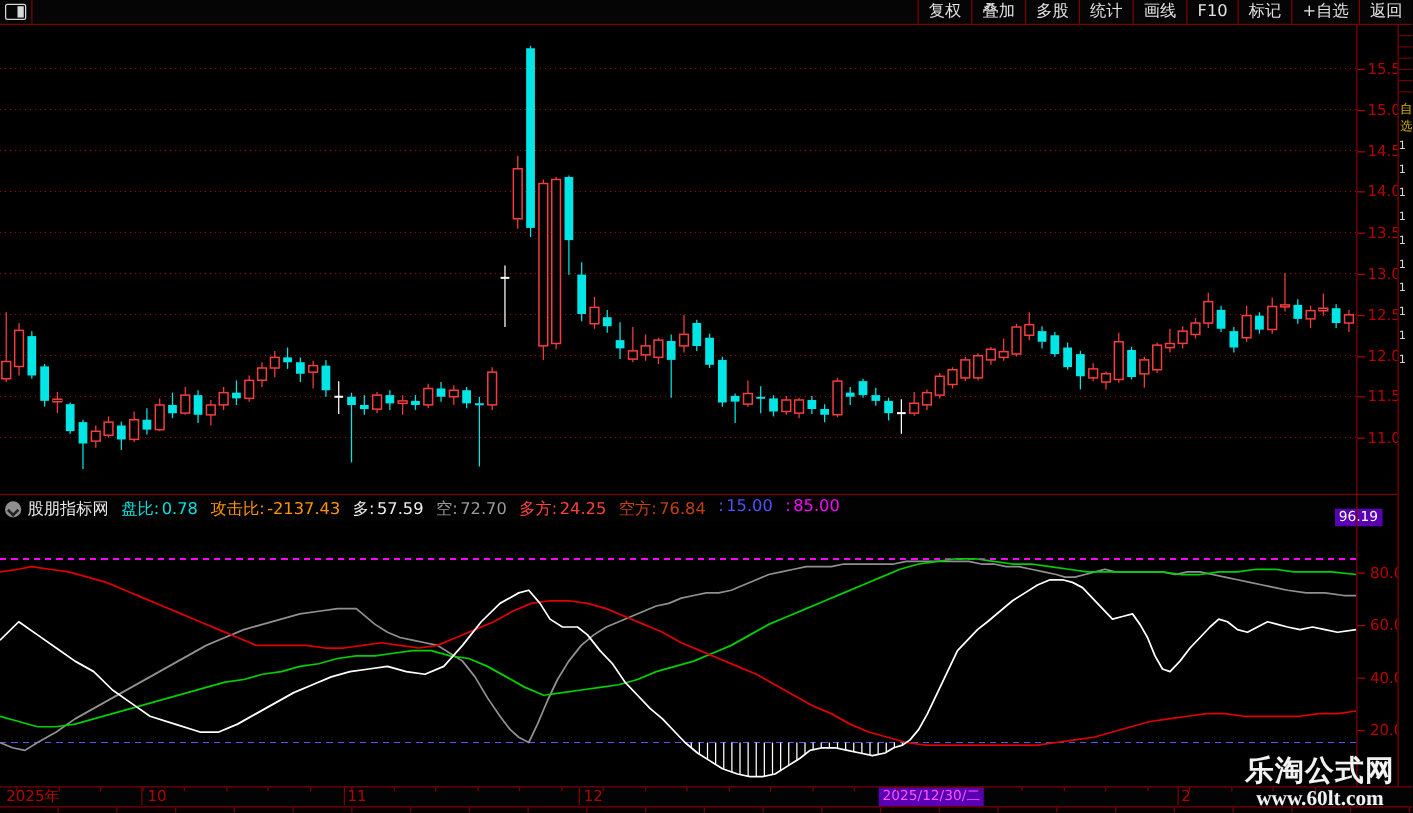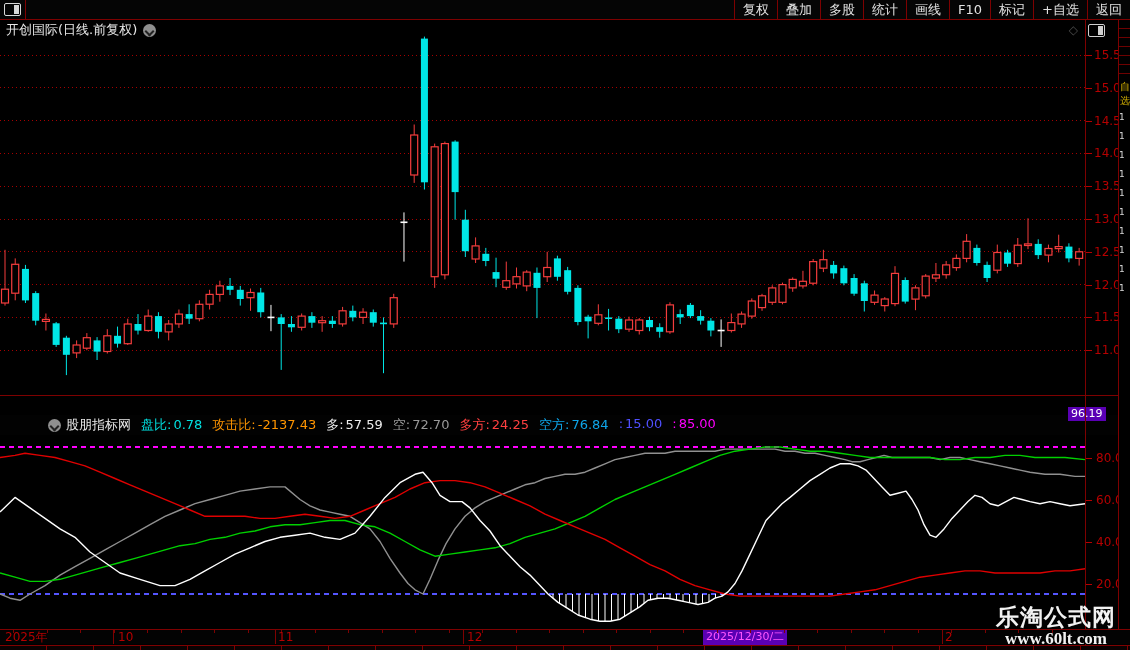--- a/index.html
+++ b/index.html
@@ -28,21 +28,21 @@
   
   #main-chart{left:0;top:36px;width:1085px;height:356px;}
   #indicator-panel{left:0;top:418px;width:1085px;height:212px;}
   .redline-h{height:1px;background:#7e0101;}
   .redline-v{width:1px;background:#7e0101;}
   
   .axis-label{position:absolute;color:#b50000;font-size:12px;line-height:12px;white-space:nowrap;}
   .tick{position:absolute;width:6px;height:1px;background:#b50000;}
   .badge{position:absolute;background:#5a00b4;color:#fff;font-size:11px;line-height:14px;padding:0 3px;white-space:nowrap;}
   
-  #indicator-header{left:0;top:415px;width:1085px;height:20px;display:flex;align-items:center;background:#020202;padding-left:44px;}
+  #indicator-header{left:0;top:397px;width:1085px;height:20px;display:flex;align-items:center;background:#020202;}
   #indicator-header .circ-chev{margin-left:4px;}
   #indicator-name{color:#e8e8e8;font-size:13px;margin-left:5px;}
   .param{font-size:13px;margin-left:10px;white-space:nowrap;}
   .param .v{margin-left:2px;text-align:center;}
   
   #date-axis{left:0;top:630px;width:1130px;height:14px;background:#030303;}
   #date-axis .dtick{position:absolute;top:0;width:1px;height:3px;background:#7e0101;}
   #date-axis .dsep{position:absolute;top:0;width:1px;height:14px;background:#7e0101;}
   #date-axis .dlabel{position:absolute;top:1px;color:#b50000;font-size:12px;line-height:12px;white-space:nowrap;}
   #date-badge{top:0;height:17px;line-height:14px;color:#ff55ff;font-size:11px;}
@@ -74,28 +74,20 @@
         <span class="mi">多股</span>
         <span class="mi">统计</span>
         <span class="mi">画线</span>
         <span class="mi">F10</span>
         <span class="mi">标记</span>
         <span class="mi">+自选</span>
         <span class="mi">返回</span>
       </nav>
   </div>
 
-  <div id="title-bar" class="abs">
-    <span id="page-title">开创国际(日线.前复权)</span>
-    <span class="circ-chev"></span>
-    <span style="margin-left:auto;display:flex;align-items:center;margin-right:12px;">
-      <span class="diamond">◇</span>
-      <span class="panel-toggle"></span>
-    </span>
-  </div>
 
   <svg id="main-chart" class="abs" xmlns="http://www.w3.org/2000/svg" viewBox="0 0 1085 356">
       <line x1="0" x2="1085" y1="19.0" y2="19.0" stroke="#c40000" stroke-width="1" stroke-dasharray="1 3" opacity="0.85" shape-rendering="crispEdges"></line>
       <line x1="0" x2="1085" y1="51.8" y2="51.8" stroke="#c40000" stroke-width="1" stroke-dasharray="1 3" opacity="0.85" shape-rendering="crispEdges"></line>
       <line x1="0" x2="1085" y1="84.6" y2="84.6" stroke="#c40000" stroke-width="1" stroke-dasharray="1 3" opacity="0.85" shape-rendering="crispEdges"></line>
       <line x1="0" x2="1085" y1="117.4" y2="117.4" stroke="#c40000" stroke-width="1" stroke-dasharray="1 3" opacity="0.85" shape-rendering="crispEdges"></line>
       <line x1="0" x2="1085" y1="150.2" y2="150.2" stroke="#c40000" stroke-width="1" stroke-dasharray="1 3" opacity="0.85" shape-rendering="crispEdges"></line>
       <line x1="0" x2="1085" y1="183.0" y2="183.0" stroke="#c40000" stroke-width="1" stroke-dasharray="1 3" opacity="0.85" shape-rendering="crispEdges"></line>
       <line x1="0" x2="1085" y1="215.8" y2="215.8" stroke="#c40000" stroke-width="1" stroke-dasharray="1 3" opacity="0.85" shape-rendering="crispEdges"></line>
       <line x1="0" x2="1085" y1="248.6" y2="248.6" stroke="#c40000" stroke-width="1" stroke-dasharray="1 3" opacity="0.85" shape-rendering="crispEdges"></line>
@@ -342,21 +334,21 @@
 
   <div id="indicator-header" class="abs">
     <span class="circ-chev"></span>
     <span id="indicator-name">股朋指标网</span>
     <span id="indicator-params" style="display:flex;">
         <span class="param" style="color: rgb(0, 224, 224);"><span class="l">盘比:</span><span class="v">0.78</span></span>
         <span class="param" style="color: rgb(255, 149, 0);"><span class="l">攻击比:</span><span class="v">-2137.43</span></span>
         <span class="param" style="color: rgb(237, 237, 237);"><span class="l">多:</span><span class="v">57.59</span></span>
         <span class="param" style="color: rgb(154, 154, 154);"><span class="l">空:</span><span class="v">72.70</span></span>
         <span class="param" style="color: rgb(255, 64, 64);"><span class="l">多方:</span><span class="v">24.25</span></span>
-        <span class="param" style="color: #0ea5e9;"><span class="l">空方:</span><span class="v">76.84</span></span>
+        <span class="param" style="color: #c2410c;"><span class="l">空方:</span><span class="v">76.84</span></span>
         <span class="param" style="color: rgb(80, 80, 255);"><span class="l">:</span><span class="v">15.00</span></span>
         <span class="param" style="color: rgb(255, 0, 255);"><span class="l">:</span><span class="v">85.00</span></span>
       </span>
   </div>
 
   <svg id="indicator-panel" class="abs" xmlns="http://www.w3.org/2000/svg" viewBox="0 0 1085 212">
       <line x1="0" x2="1085" y1="29.0" y2="29.0" stroke="#ff00ff" stroke-width="1.3" stroke-dasharray="5 4" shape-rendering="crispEdges"></line>
       <line x1="0" x2="1085" y1="176.0" y2="176.0" stroke="#5555ff" stroke-width="1.3" stroke-dasharray="5 4" shape-rendering="crispEdges"></line>
       <line x1="553" x2="553" y1="176.0" y2="180.2" stroke="#ffffff" stroke-width="1"></line>
       <line x1="559.5" x2="559.5" y1="176.0" y2="185.3" stroke="#ffffff" stroke-width="1"></line>

